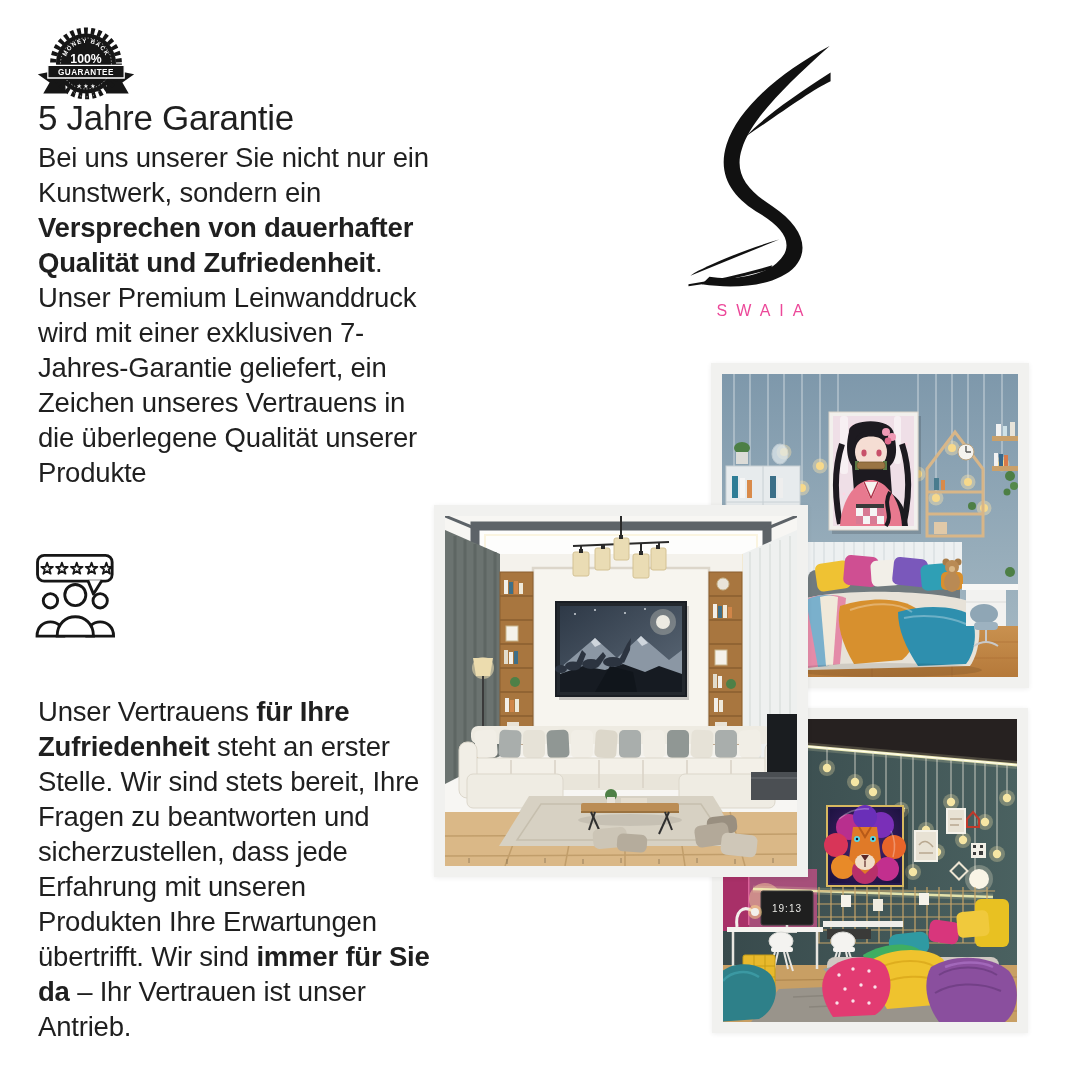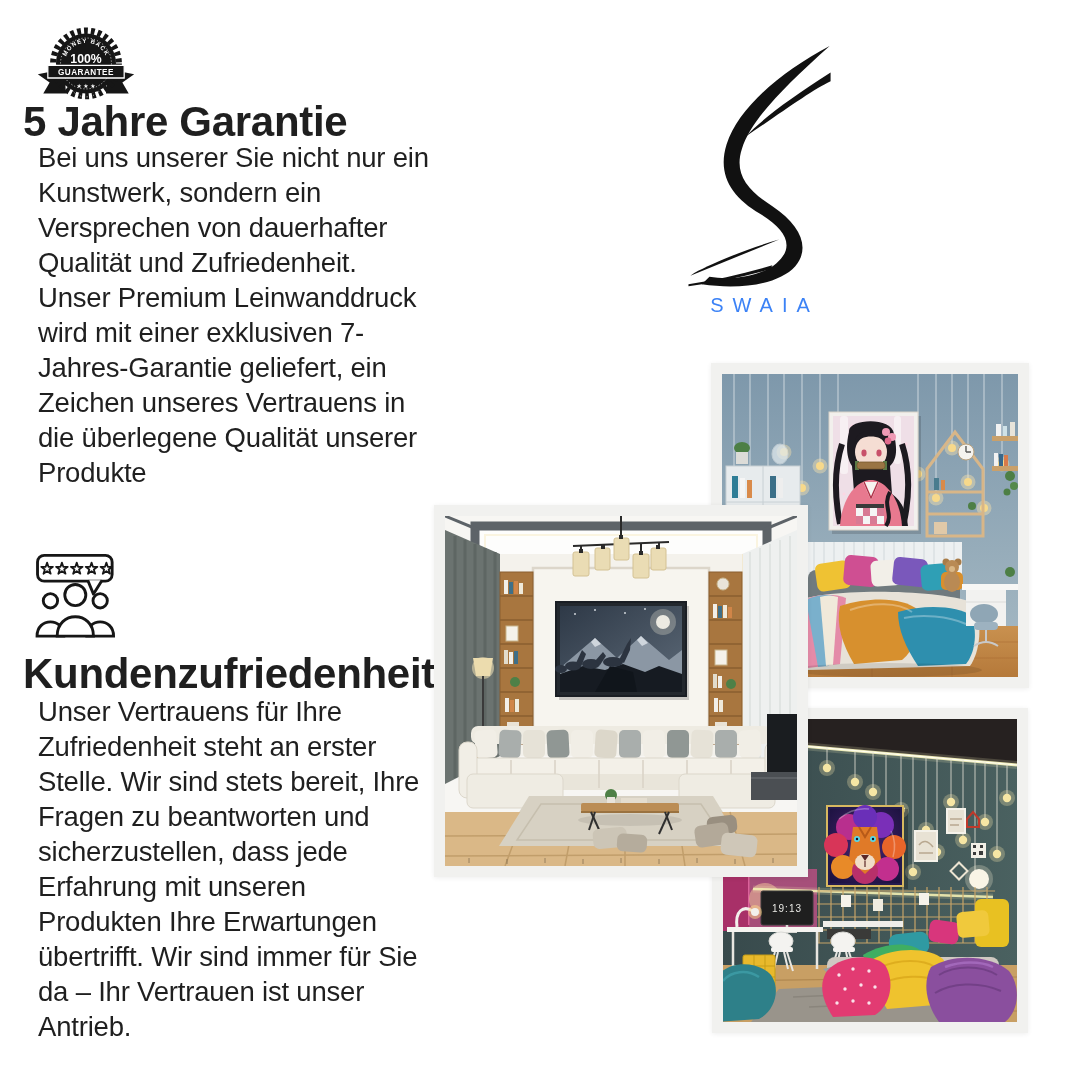--- a/index.html
+++ b/index.html
@@ -2,29 +2,29 @@
 <html style="--page-bg: #ffffff; --text: #1f1f1f; --frame: #f1f1ef; --ink: #161616;"><head>
 <meta charset="utf-8">
 <style>
   :root{
     --page-bg:#ffffff; --text:#1f1f1f; --frame:#f1f1ef; --ink:#161616;
   }
   *{margin:0;padding:0;box-sizing:border-box}
   body{background:#e9e9e9;font-family:"Liberation Sans","DejaVu Sans",sans-serif}
   .page{position:relative;width:1080px;height:1080px;background:var(--page-bg);overflow:hidden}
   .abs{position:absolute}
-  .heading{position:absolute;left:23px;color:var(--text);font-weight:700;font-size:42px;
+  .heading{position:absolute;left:38px;color:var(--text);font-weight:400;font-size:35px;
     letter-spacing:-.3px;white-space:nowrap}
   .para{position:absolute;left:38px;width:398px;color:var(--text);font-size:27.5px;
     line-height:35px;letter-spacing:-.2px}
-  .para b{font-weight:400}
+  .para b{font-weight:700}
   .logo{position:absolute;left:688px;top:44px;width:144px;text-align:center}
   .logo svg{display:block;width:144px;height:248px}
-  .wordmark{margin-top:2px;font-size:20px;letter-spacing:9px;margin-right:-9px;
-    color:#3b82f6;font-weight:400}
+  .wordmark{margin-top:10px;font-size:16px;letter-spacing:9px;margin-right:-9px;
+    color:#ec4899;font-weight:400}
   .frame{position:absolute;background:var(--frame);padding:11px;
     box-shadow:0 1px 5px rgba(0,0,0,.07)}
   .frame svg{display:block;width:100%;height:100%}
   .frame-a{left:711px;top:363px;width:318px;height:325px;z-index:1}
   .frame-b{left:434px;top:505px;width:374px;height:372px;z-index:3}
   .frame-c{left:712px;top:708px;width:316px;height:325px;z-index:2}
 </style>
 </head>
 <body>
 
@@ -68,21 +68,20 @@
     <g fill="#ffffff" stroke="#161616" stroke-width="3">
       <circle cx="17" cy="51" r="7.5"></circle>
       <path d="M3,88 C3,68 31,68 31,88 Z"></path>
       <circle cx="69" cy="51" r="7.5"></circle>
       <path d="M55,88 C55,68 83,68 83,88 Z"></path>
       <circle cx="43" cy="45" r="11"></circle>
       <path d="M24,88 C24,61 62,61 62,88 Z"></path>
     </g>
   </svg>
 
-  <h2 class="heading" style="top:650px">Kundenzufriedenheit</h2>
   <p class="para" style="top:694px"><span>Unser Vertrauens </span><b>für Ihre Zufriedenheit</b><span> steht an erster Stelle. Wir sind stets bereit, Ihre Fragen zu beantworten und sicherzustellen, dass jede Erfahrung mit unseren Produkten Ihre Erwartungen übertrifft. Wir sind </span><b>immer für Sie da</b><span> – Ihr Vertrauen ist unser Antrieb.</span></p>
 
   <div class="logo">
     <svg viewBox="0 0 150 260">
       <g fill="#111111">
         <path d="M148,2 C95,30 52,68 40,105 C30,137 45,160 75,178 C103,195 112,213 92,230
                  C75,244 45,248 22,244 L14,252 C55,258 95,252 112,233 C128,214 118,190 88,170
                  C60,152 48,135 56,110 C65,80 100,45 148,2 Z"></path>
         <path d="M149,30 C105,58 76,80 60,97 C100,70 130,48 149,39 Z"></path>
         <path d="M2,243 L95,205 C60,215 25,230 6,240 Z"></path>

